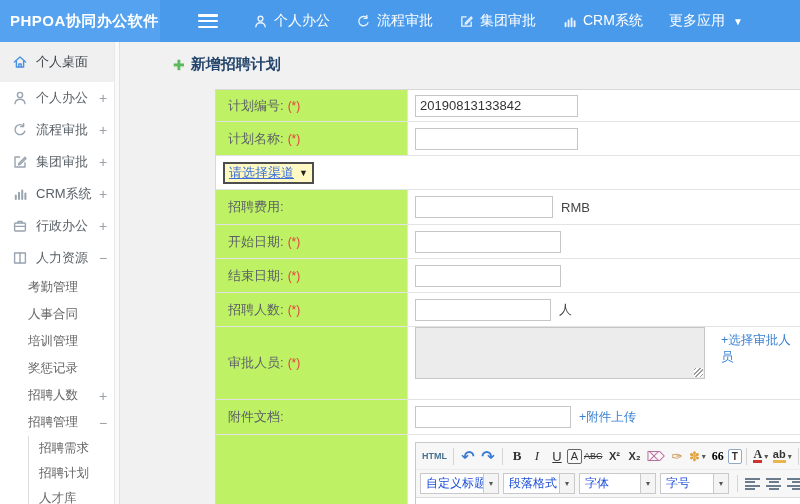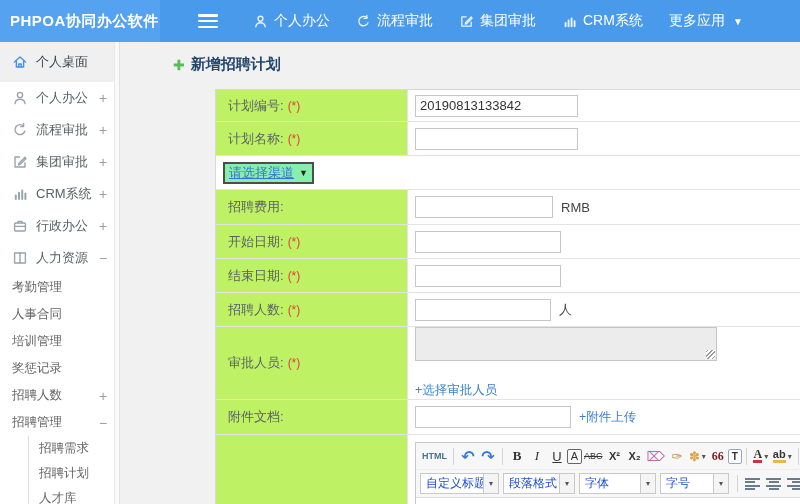--- a/index.html
+++ b/index.html
@@ -28,21 +28,21 @@
     border-right:1px solid #e2e2e2; color:#596066; }
   .sb-scroll { position:absolute; top:0; right:0; width:5px; height:100%;
     background:#fafafa; border-left:1px solid #e8e8e8; }
   .sb-item { display:flex; align-items:center; height:32px; padding:0 10px 0 12px;
     font-size:13px; cursor:pointer; }
   .sb-item.active { height:40px; background:#f0f0f0; color:#3c434a; }
   .sb-item .ic { width:16px; height:16px; margin-right:8px; color:#98a4b0; flex:none; }
   .sb-item.active .ic { color:#4a90e2; }
   .sb-item .lbl { flex:1; }
   .toggle { color:#9aa0a6; font-size:14px; width:12px; text-align:center; }
-  .sb-sub .sb-item { height:27px; padding-left:12px; font-size:12.5px; color:#666; }
+  .sb-sub .sb-item { height:27px; padding-left:28px; font-size:12.5px; color:#666; }
   .sb-sub2 { margin-left:28px; border-left:1px solid #dcdcdc; }
   .sb-sub2 .sb-item { height:25px; padding-left:10px; font-size:12.5px; color:#666; }
 
   
   .main { position:absolute; left:141px; top:42px; right:0; bottom:0; background:#f1f1f1; overflow:hidden; }
   .page-title { display:flex; align-items:center; margin:13px 0 0 32px; }
   .plus-ic { color:#5cb85c; font-size:14px; font-weight:bold; margin-right:6px;
     text-shadow:0 1px 0 #cfe9cd; }
   .page-title h1 { font-size:15px; font-weight:bold; color:#24456b; }
 
@@ -53,26 +53,26 @@
   .fcell-l { width:192px; flex:none; background:#bef264; border-right:1px solid #e3e3e3;
     display:flex; align-items:center; padding-left:12px; font-size:13px; color:#5d6166; }
   .fcell-r { flex:1; display:flex; align-items:center; padding-left:7px; background:#fff;
     font-size:13px; color:#444; }
   .req { color:#e53c3c; margin-left:4px; font-size:12px; }
   .inp { height:22px; border:1px solid #c6c6c6; background:#fff; padding:0 4px;
     font-size:13px; color:#333; font-family:inherit; }
   .unit { margin-left:8px; color:#444; font-size:13px; }
   a.lnk { color:#3b82d0; font-size:12.5px; text-decoration:none; cursor:pointer; }
 
-  .sel { display:flex; align-items:center; border:2px solid #4d4d4d; background:#86efac;
+  .sel { display:flex; align-items:center; border:2px solid #4d4d4d; background:#fef9c3;
     height:22px; padding:0 4px; cursor:pointer; }
   .sel .sel-txt { color:#3a6fd8; text-decoration:underline; font-size:13px; }
   .sel .sel-arrow { font-size:9px; color:#222; margin-left:5px; }
 
-  .approver-cell { flex-direction:column; align-items:flex-start; justify-content:center;gap:16px; }
+  .approver-cell { flex-direction:row; align-items:flex-start; justify-content:center;gap:16px; }
   .ta { width:302px; height:52px; background:#ececec; border:1px solid #c6c6c6; position:relative; }
   .ta::after { content:""; position:absolute; right:1px; bottom:1px; width:9px; height:9px;
     background:repeating-linear-gradient(135deg,#ffffff 0 1px,#9a9a9a 1px 2px,#ffffff 2px 3px); }
   .approver-cell .lnk { margin-top:5px; }
 
   
   .ed-cell { padding:7px 0 0 7px; align-items:flex-start; }
   .editor { width:580px; border:1px solid #c9c9c9; background:#fff; }
   .ed-toolbar { background:#f7f7f7; padding:2px 4px; display:flex; align-items:center;
     white-space:nowrap; }
@@ -86,21 +86,21 @@
   .b-bold { font-weight:bold; font-family:"Liberation Serif",serif; }
   .b-italic { font-style:italic; font-family:"Liberation Serif",serif; }
   .b-under { text-decoration:underline; }
   .b-abox { border:1px solid #666; font-size:11px; height:15px; min-width:15px; }
   .b-strike { font-size:9px; text-decoration:line-through; letter-spacing:0; }
   .b-supsub { font-size:11px; font-weight:bold; }
   .b-eraser { color:#c succ; }
   .b-eraser { color:#b86fa0; font-size:13px; }
   .b-brush { color:#c98a3d; font-size:13px; }
   .b-spray { color:#e0a23c; font-size:13px; }
-  .b-quote { font-weight:bold; font-size:12px; color:#7f1d1d; font-family:"Liberation Serif",serif; }
+  .b-quote { font-weight:bold; font-size:12px; color:#000000; font-family:"Liberation Serif",serif; }
   .b-paste { border:1px solid #8fa8c8; background:#fff; font-size:10px; font-weight:bold;
     height:15px; min-width:14px; color:#333; }
   .u-red { border-bottom:3px solid #cc3333; line-height:11px; font-weight:bold; font-size:12px;
     font-family:"Liberation Serif",serif; }
   .u-yel { border-bottom:3px solid #e8b64c; line-height:11px; font-weight:bold; font-size:11px; }
   .tcaret { font-size:8px; color:#555; margin-left:2px; }
 
   .dd { display:inline-flex; align-items:center; border:1px solid #c9c9c9; background:#fff;
     height:21px; margin-right:4px; cursor:pointer; }
   .dd-label { padding:0 5px; font-size:12px; color:#1d4ed8; }

